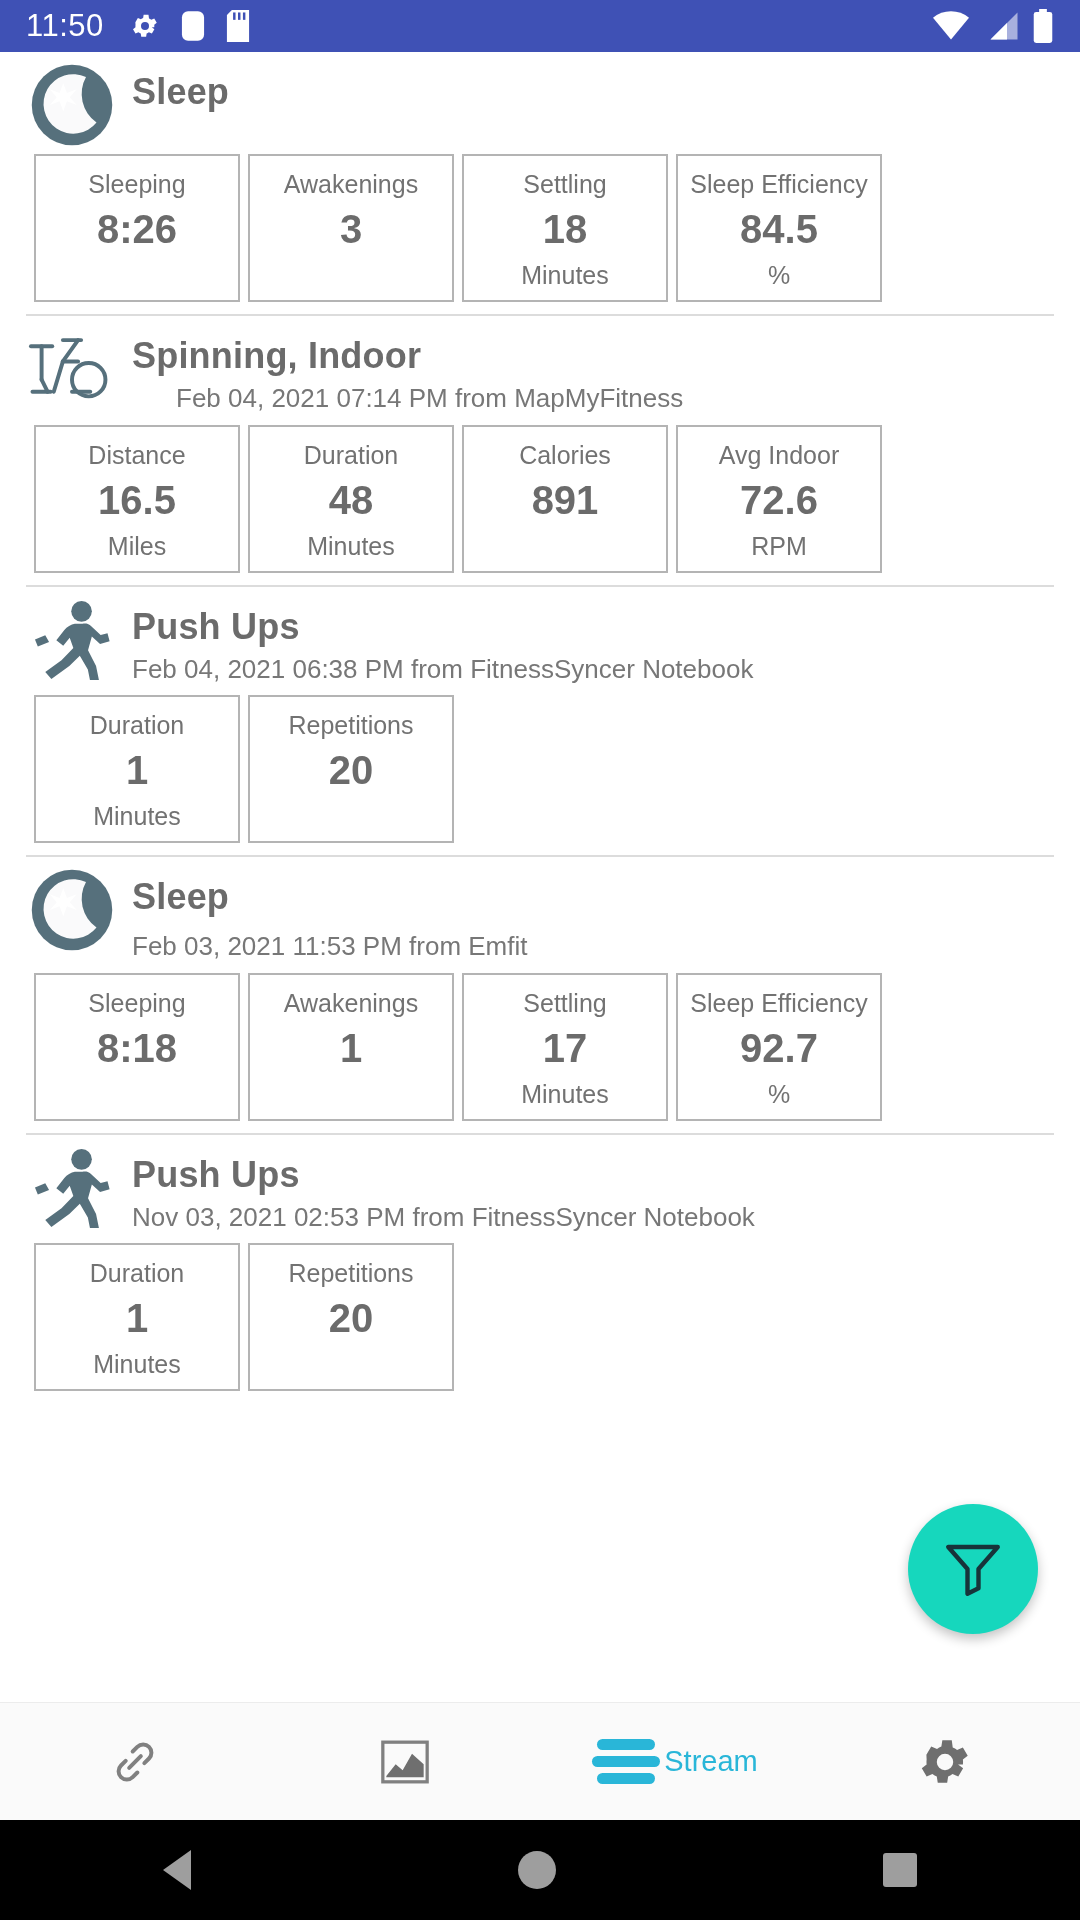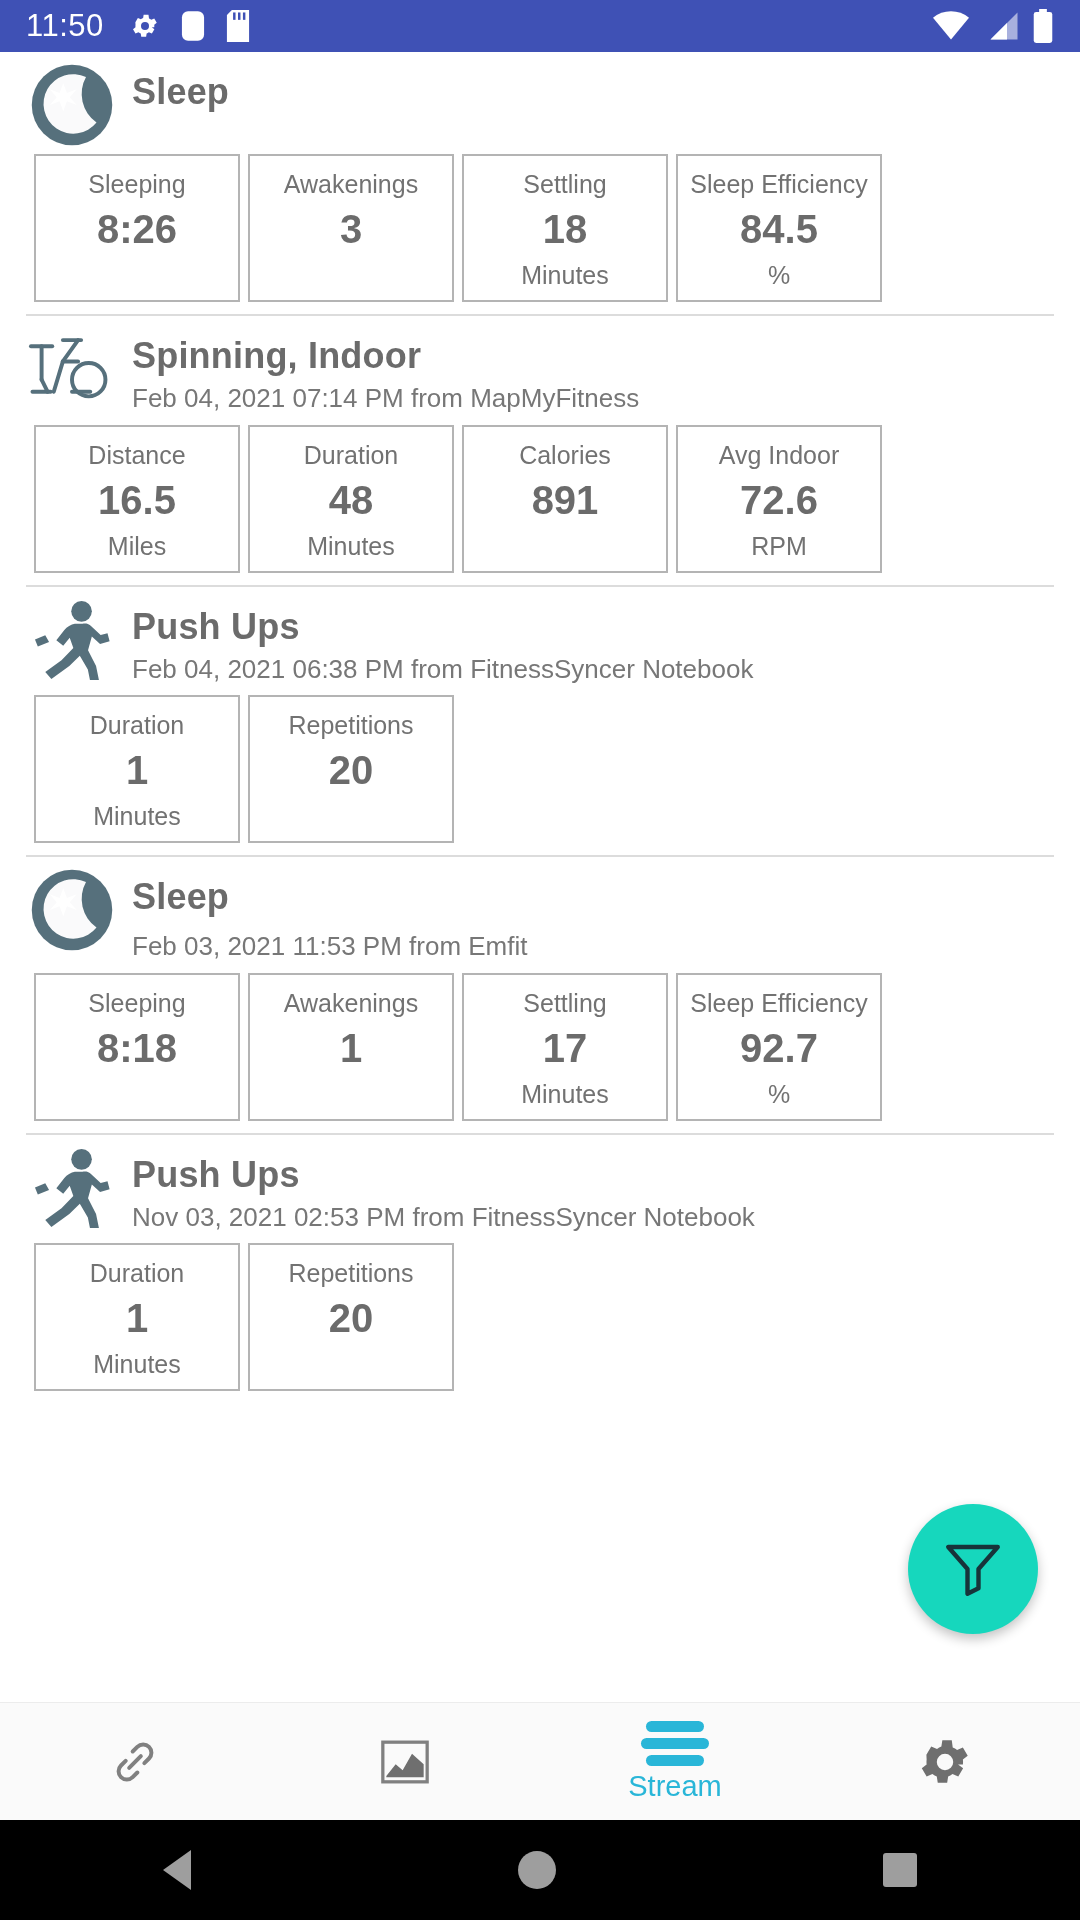--- a/index.html
+++ b/index.html
@@ -63,21 +63,21 @@
     display:flex; align-items:center; justify-content:center;
   }
 
   
   .bottomnav {
     position:absolute; left:0; right:0; bottom:100px; height:118px;
     background:#fafafa; display:flex; align-items:center;
     border-top:1px solid #ececec;
   }
   .navitem {
-    flex:1; height:100%; display:flex; flex-direction:column;
+    flex:1; height:100%; display:flex; 
     align-items:center; justify-content:center; gap:4px;
   }
   .nav-label { font-size:29px; color:#29b6d8; }
   .stream-bars { display:flex; flex-direction:column; gap:6px; align-items:center; }
   .stream-bars i { display:block; height:11px; border-radius:6px; background:#29b6d8; }
   .stream-bars i:nth-child(1){ width:58px; }
   .stream-bars i:nth-child(2){ width:68px; }
   .stream-bars i:nth-child(3){ width:58px; }
 
   
@@ -177,21 +177,21 @@
                 <path d="M34 6 24 20"></path>
                 <path d="M24 20h10"></path>
                 <path d="M24 20 18 40"></path>
         <circle cx="41" cy="32" r="11"></circle>
                 <path d="M30 40h12"></path>
       </g>
     </svg>
           </span>
      <span class="entry-text">
        <span class="entry-title" style="display: block;">Spinning, Indoor</span>
-       <span class="entry-sub" style="display: block;">Feb 04, 2021 07:14 PM from MapMyFitness</span>
+       <span class="entry-sub" style="display: block; margin-left: 44px;">Feb 04, 2021 07:14 PM from MapMyFitness</span>
      </span>
         </div>
         <div class="metrics">
           <div class="metric">
             <span class="metric-label">Distance</span>
        <span class="metric-value">16.5</span>
        <span class="metric-unit">Miles</span>
           </div>
           <div class="metric">
             <span class="metric-label">Duration</span>

